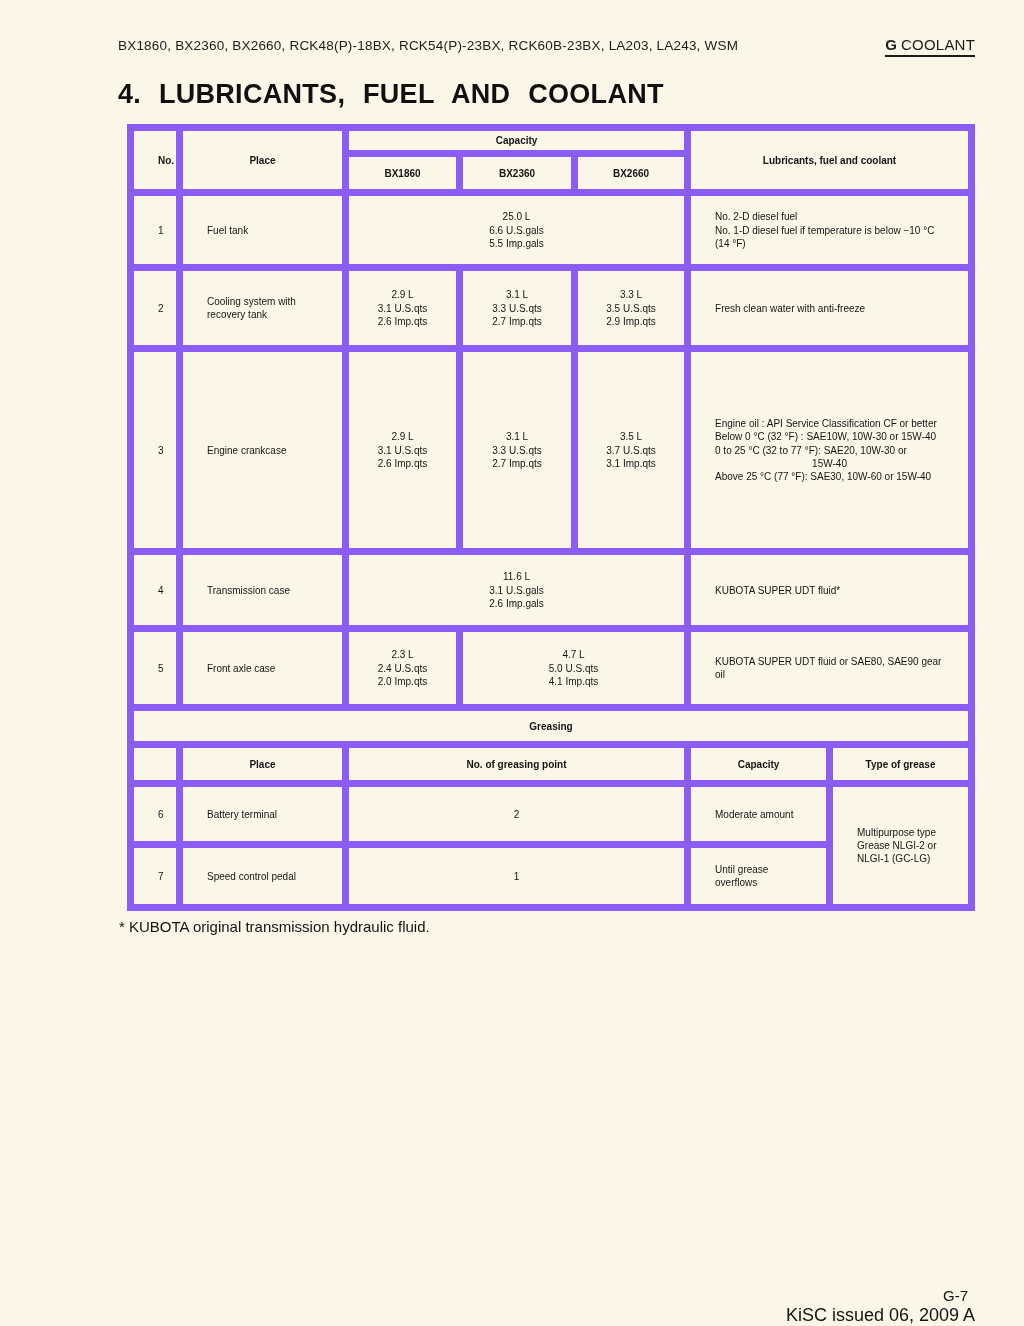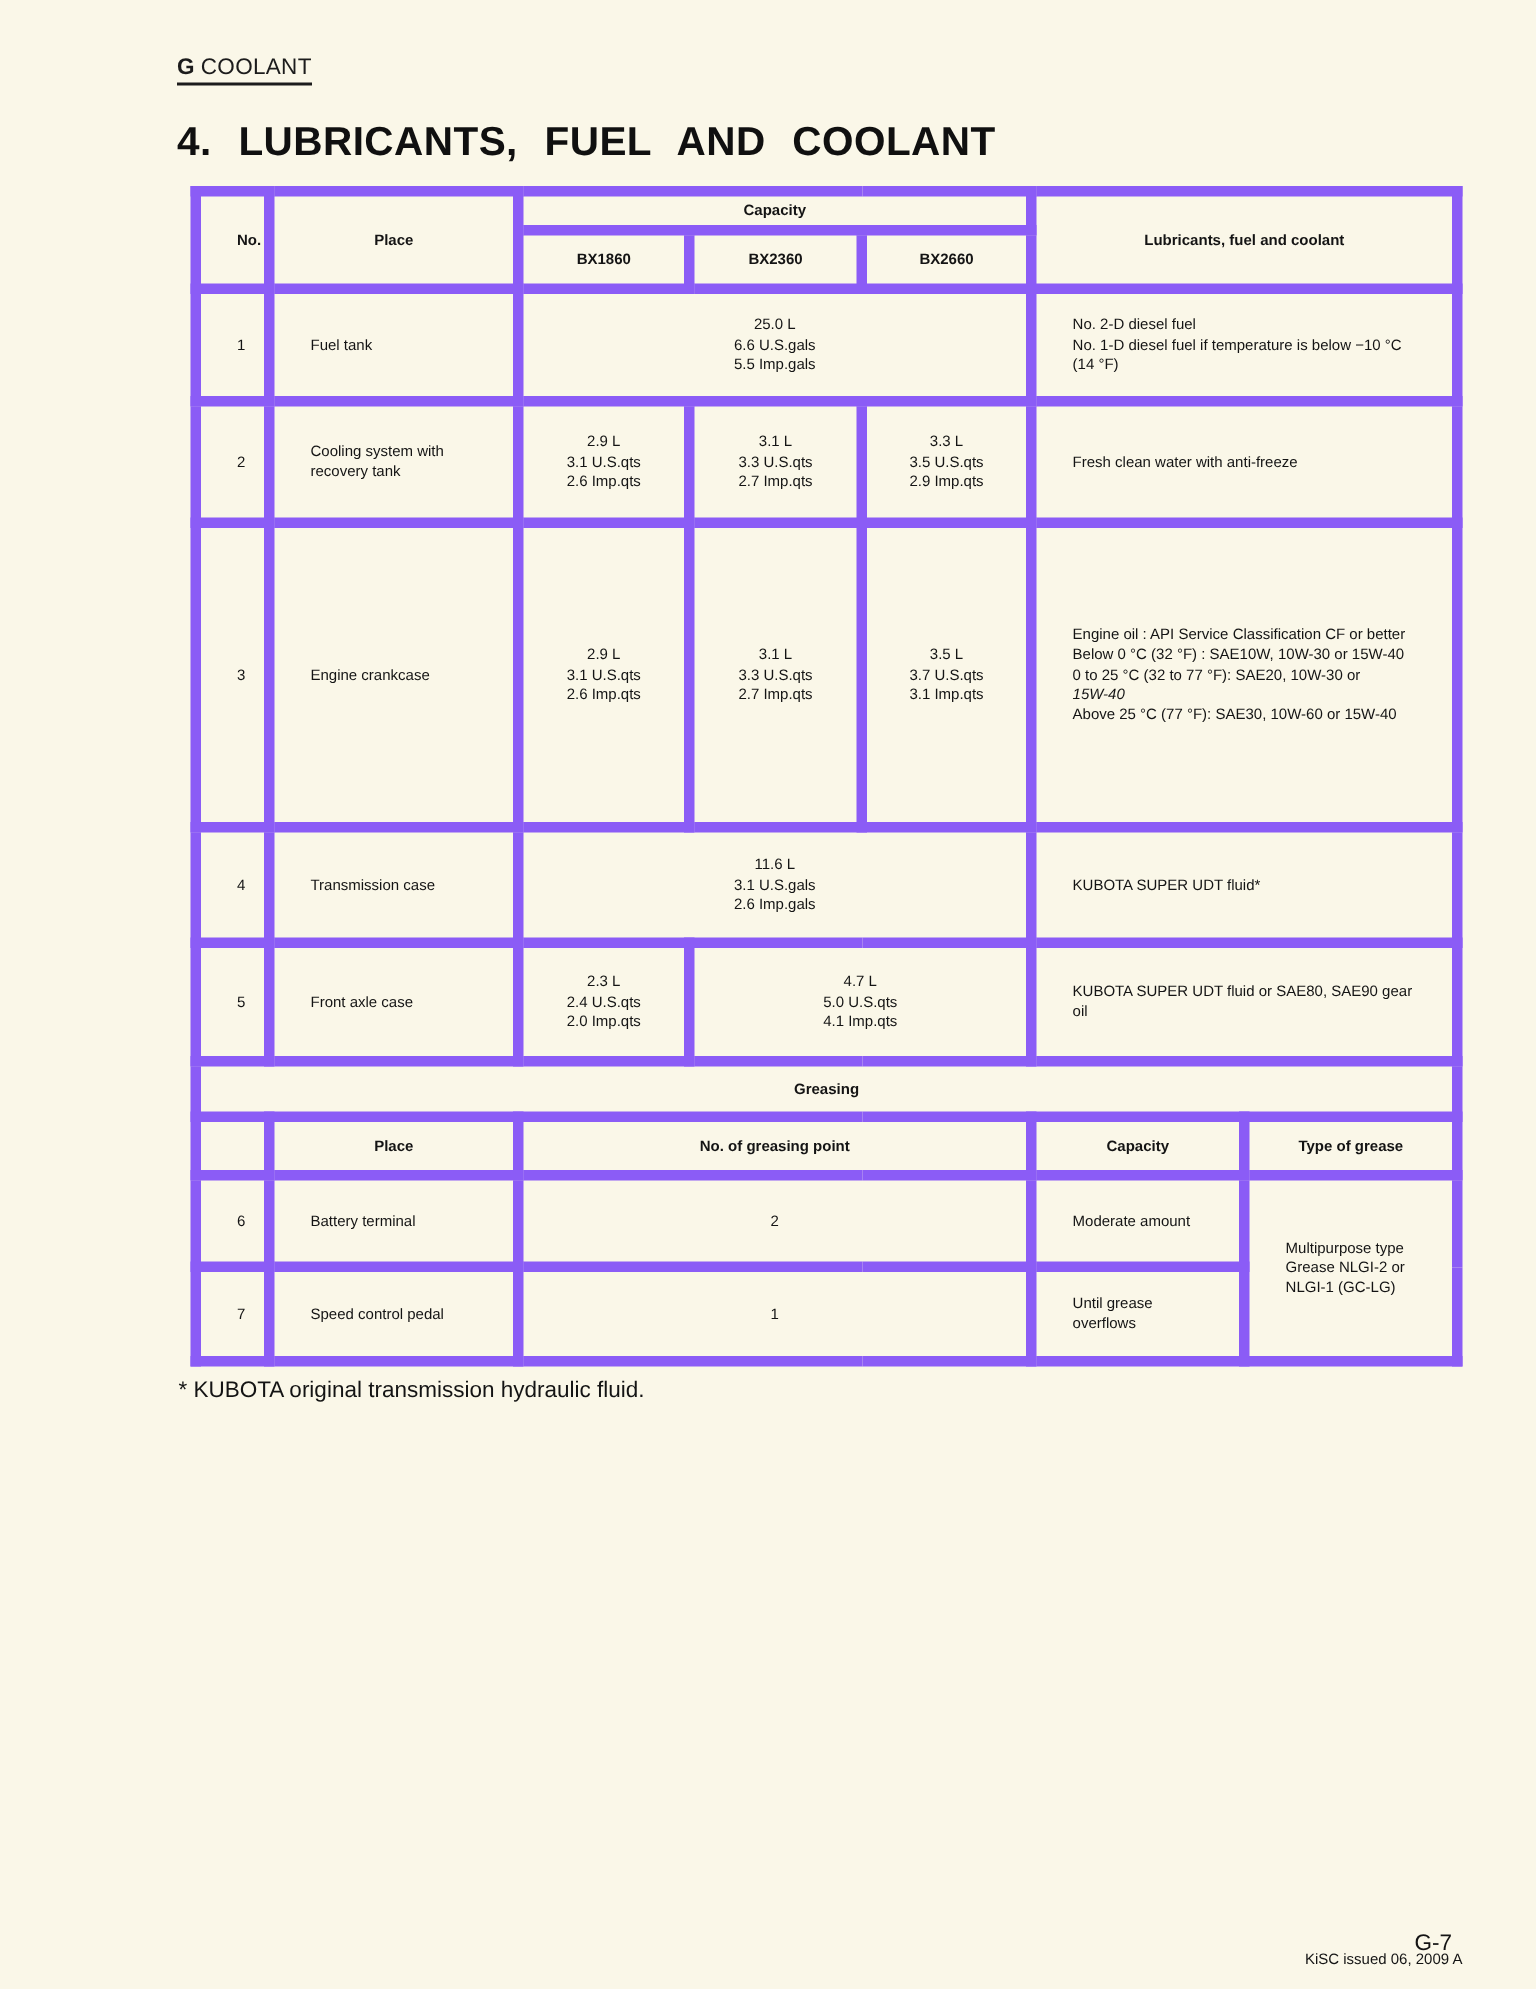--- a/index.html
+++ b/index.html
@@ -51,52 +51,53 @@
     padding:3px 24px;
     font-size:10px;
     line-height:1.33;
     vertical-align:middle;
     color:#141414;
     overflow:hidden;
   }
   .center { text-align:center; }
   .bold { font-weight:bold; }
   .pre { white-space:pre-line; }
-  .right-line { text-align:left;font-style:italic; }
+  .right-line { text-align:center; }
 
   .footnote {
     margin:7px 0 0 1px;
     font-size:15px;
     color:#141414;
   }
 
   .footer-center {
     position:absolute;
     bottom:22px;
     left:127px;
     width:841px;
     text-align:right;
     font-size:15px;
     color:#141414;
   }
   .footer-right {
     position:absolute;
-    bottom:14px;
+    bottom:0;
     right:49px;
-    font-size:10px;
+    font-size:18px;
     color:#141414;
   }
 </style>
 </head>
 <body>
 
 <div class="page">
   <div class="content">
 
     <div class="header-row">
+      <span>BX1860, BX2360, BX2660, RCK48(P)-18BX, RCK54(P)-23BX, RCK60B-23BX, LA203, LA243, WSM</span>
       <span class="header-right"><span class="g">G</span><span>COOLANT</span></span>
     </div>
 
     <h1 class="page-title">4. LUBRICANTS, FUEL AND COOLANT</h1>
 
     <table class="main">
       <colgroup>
         <col style="width:49px">
         <col style="width:166px">
         <col style="width:114px">

